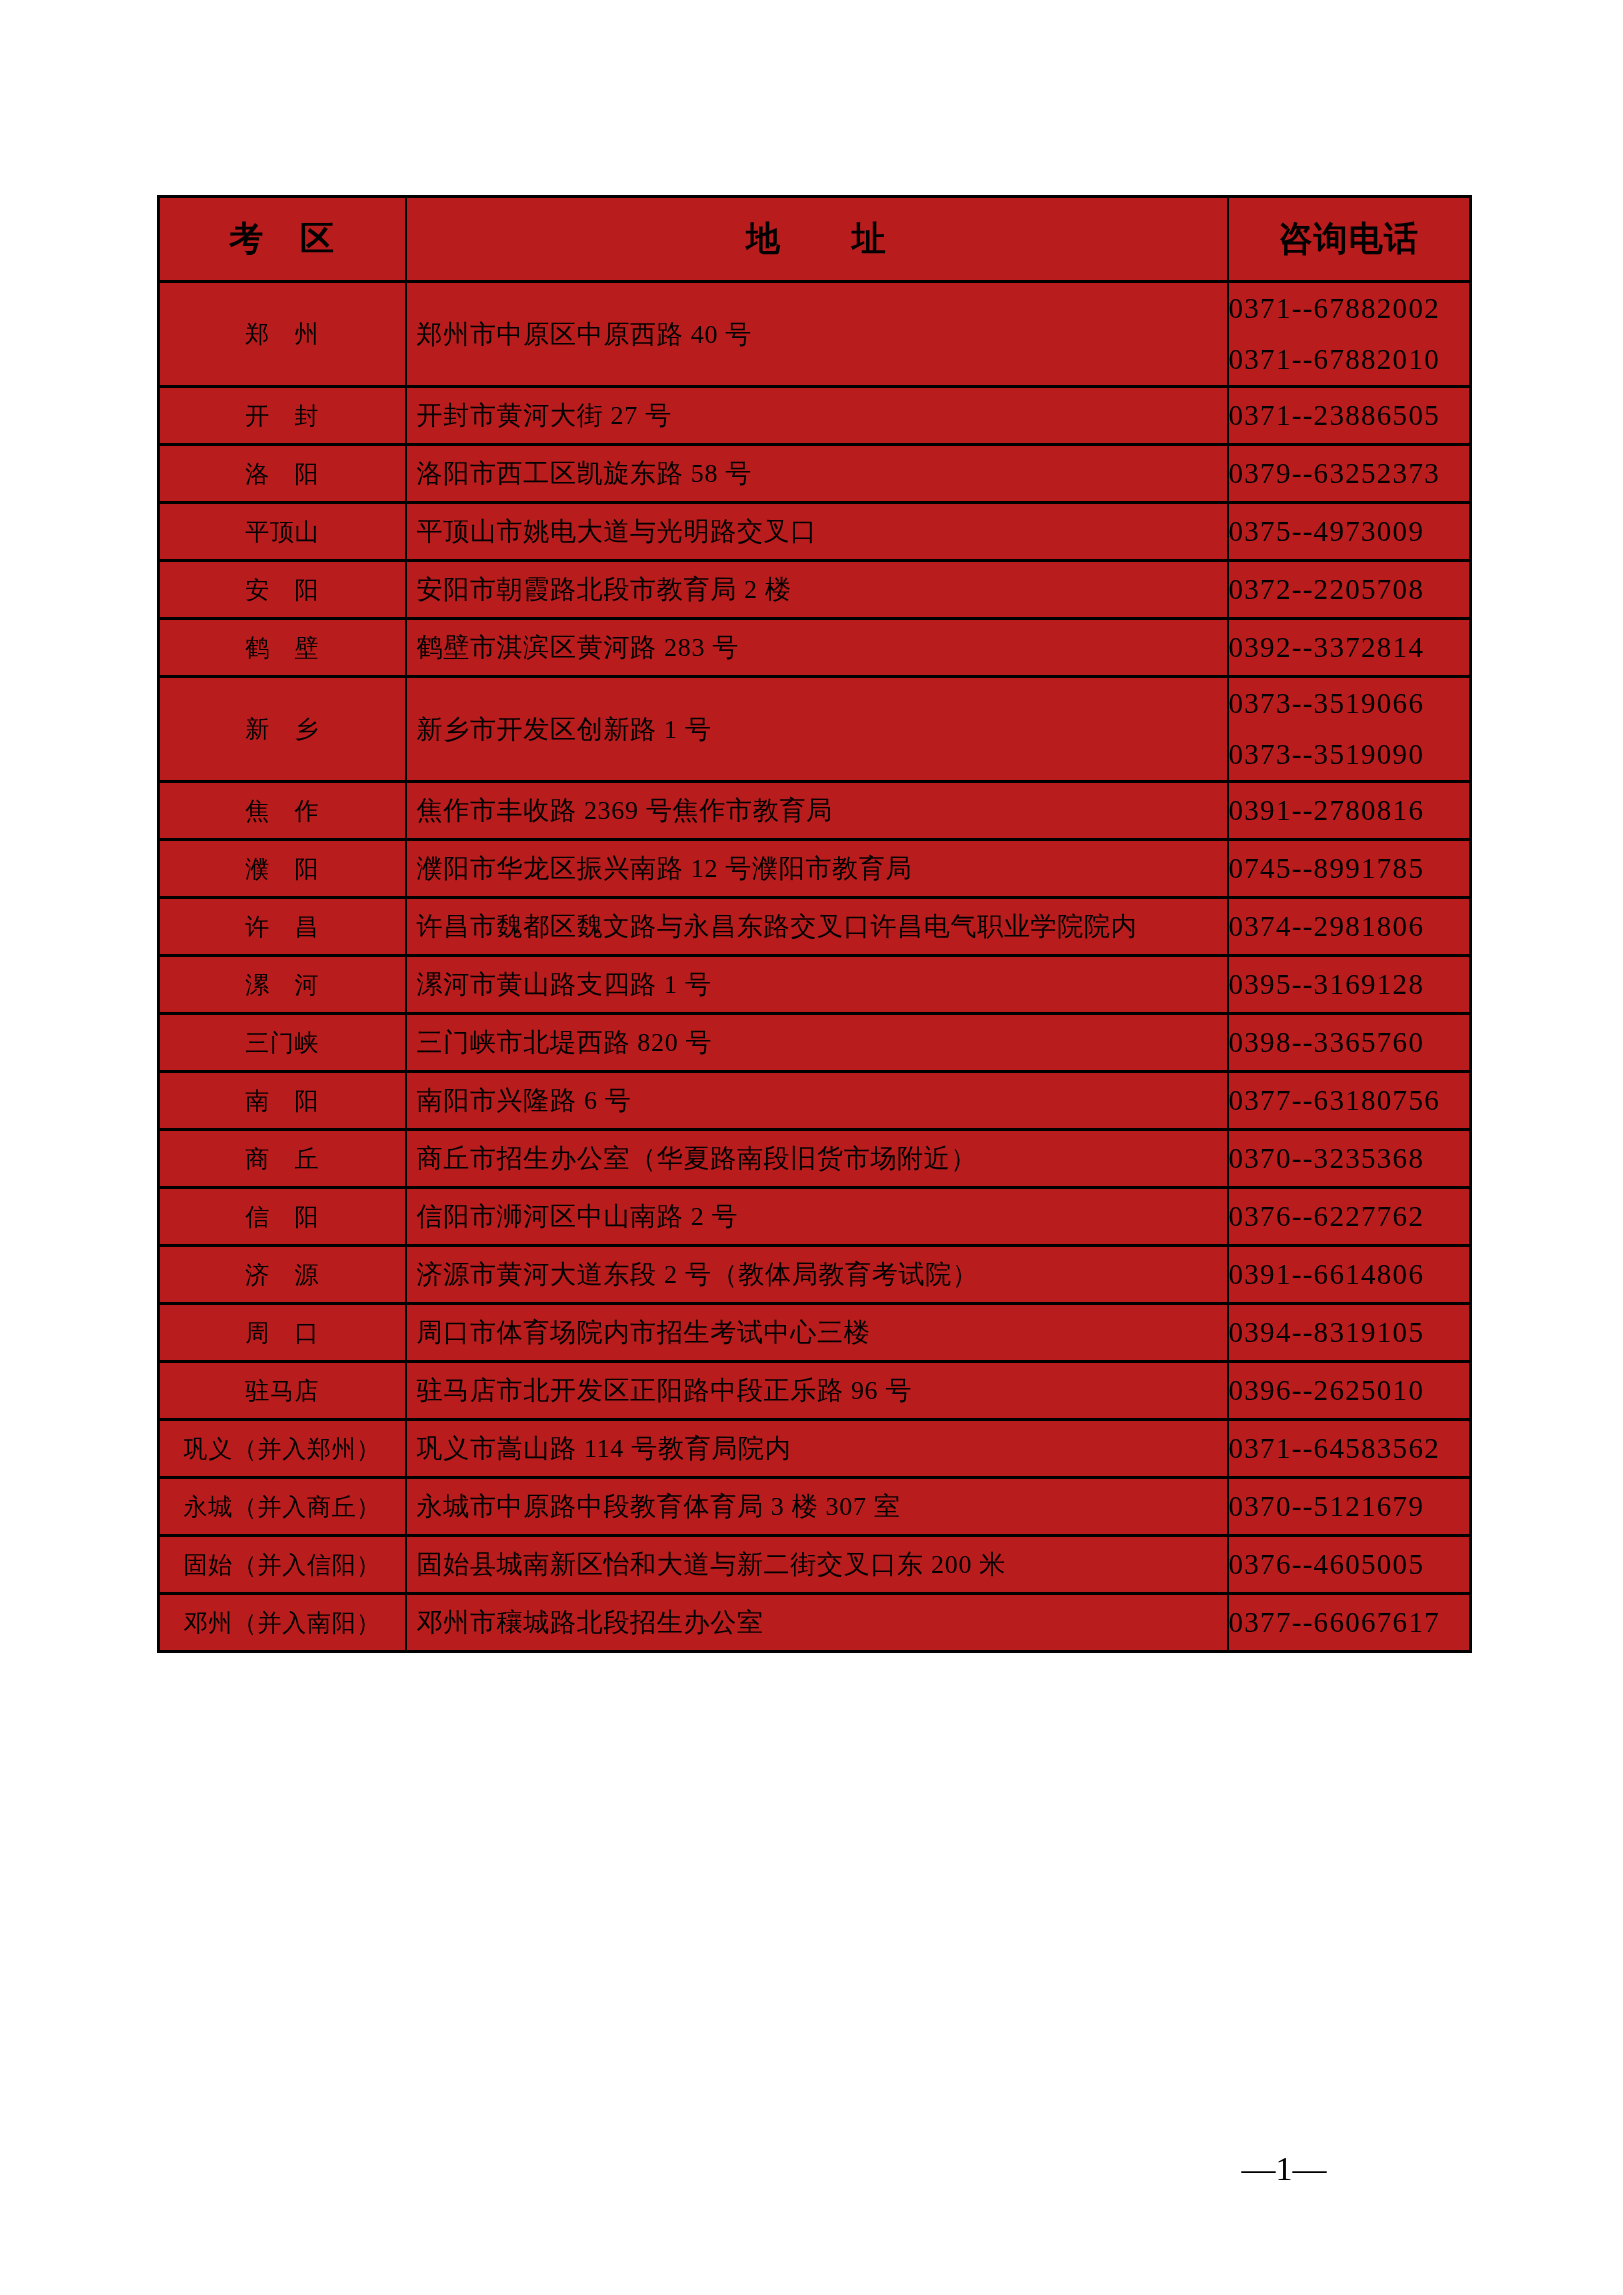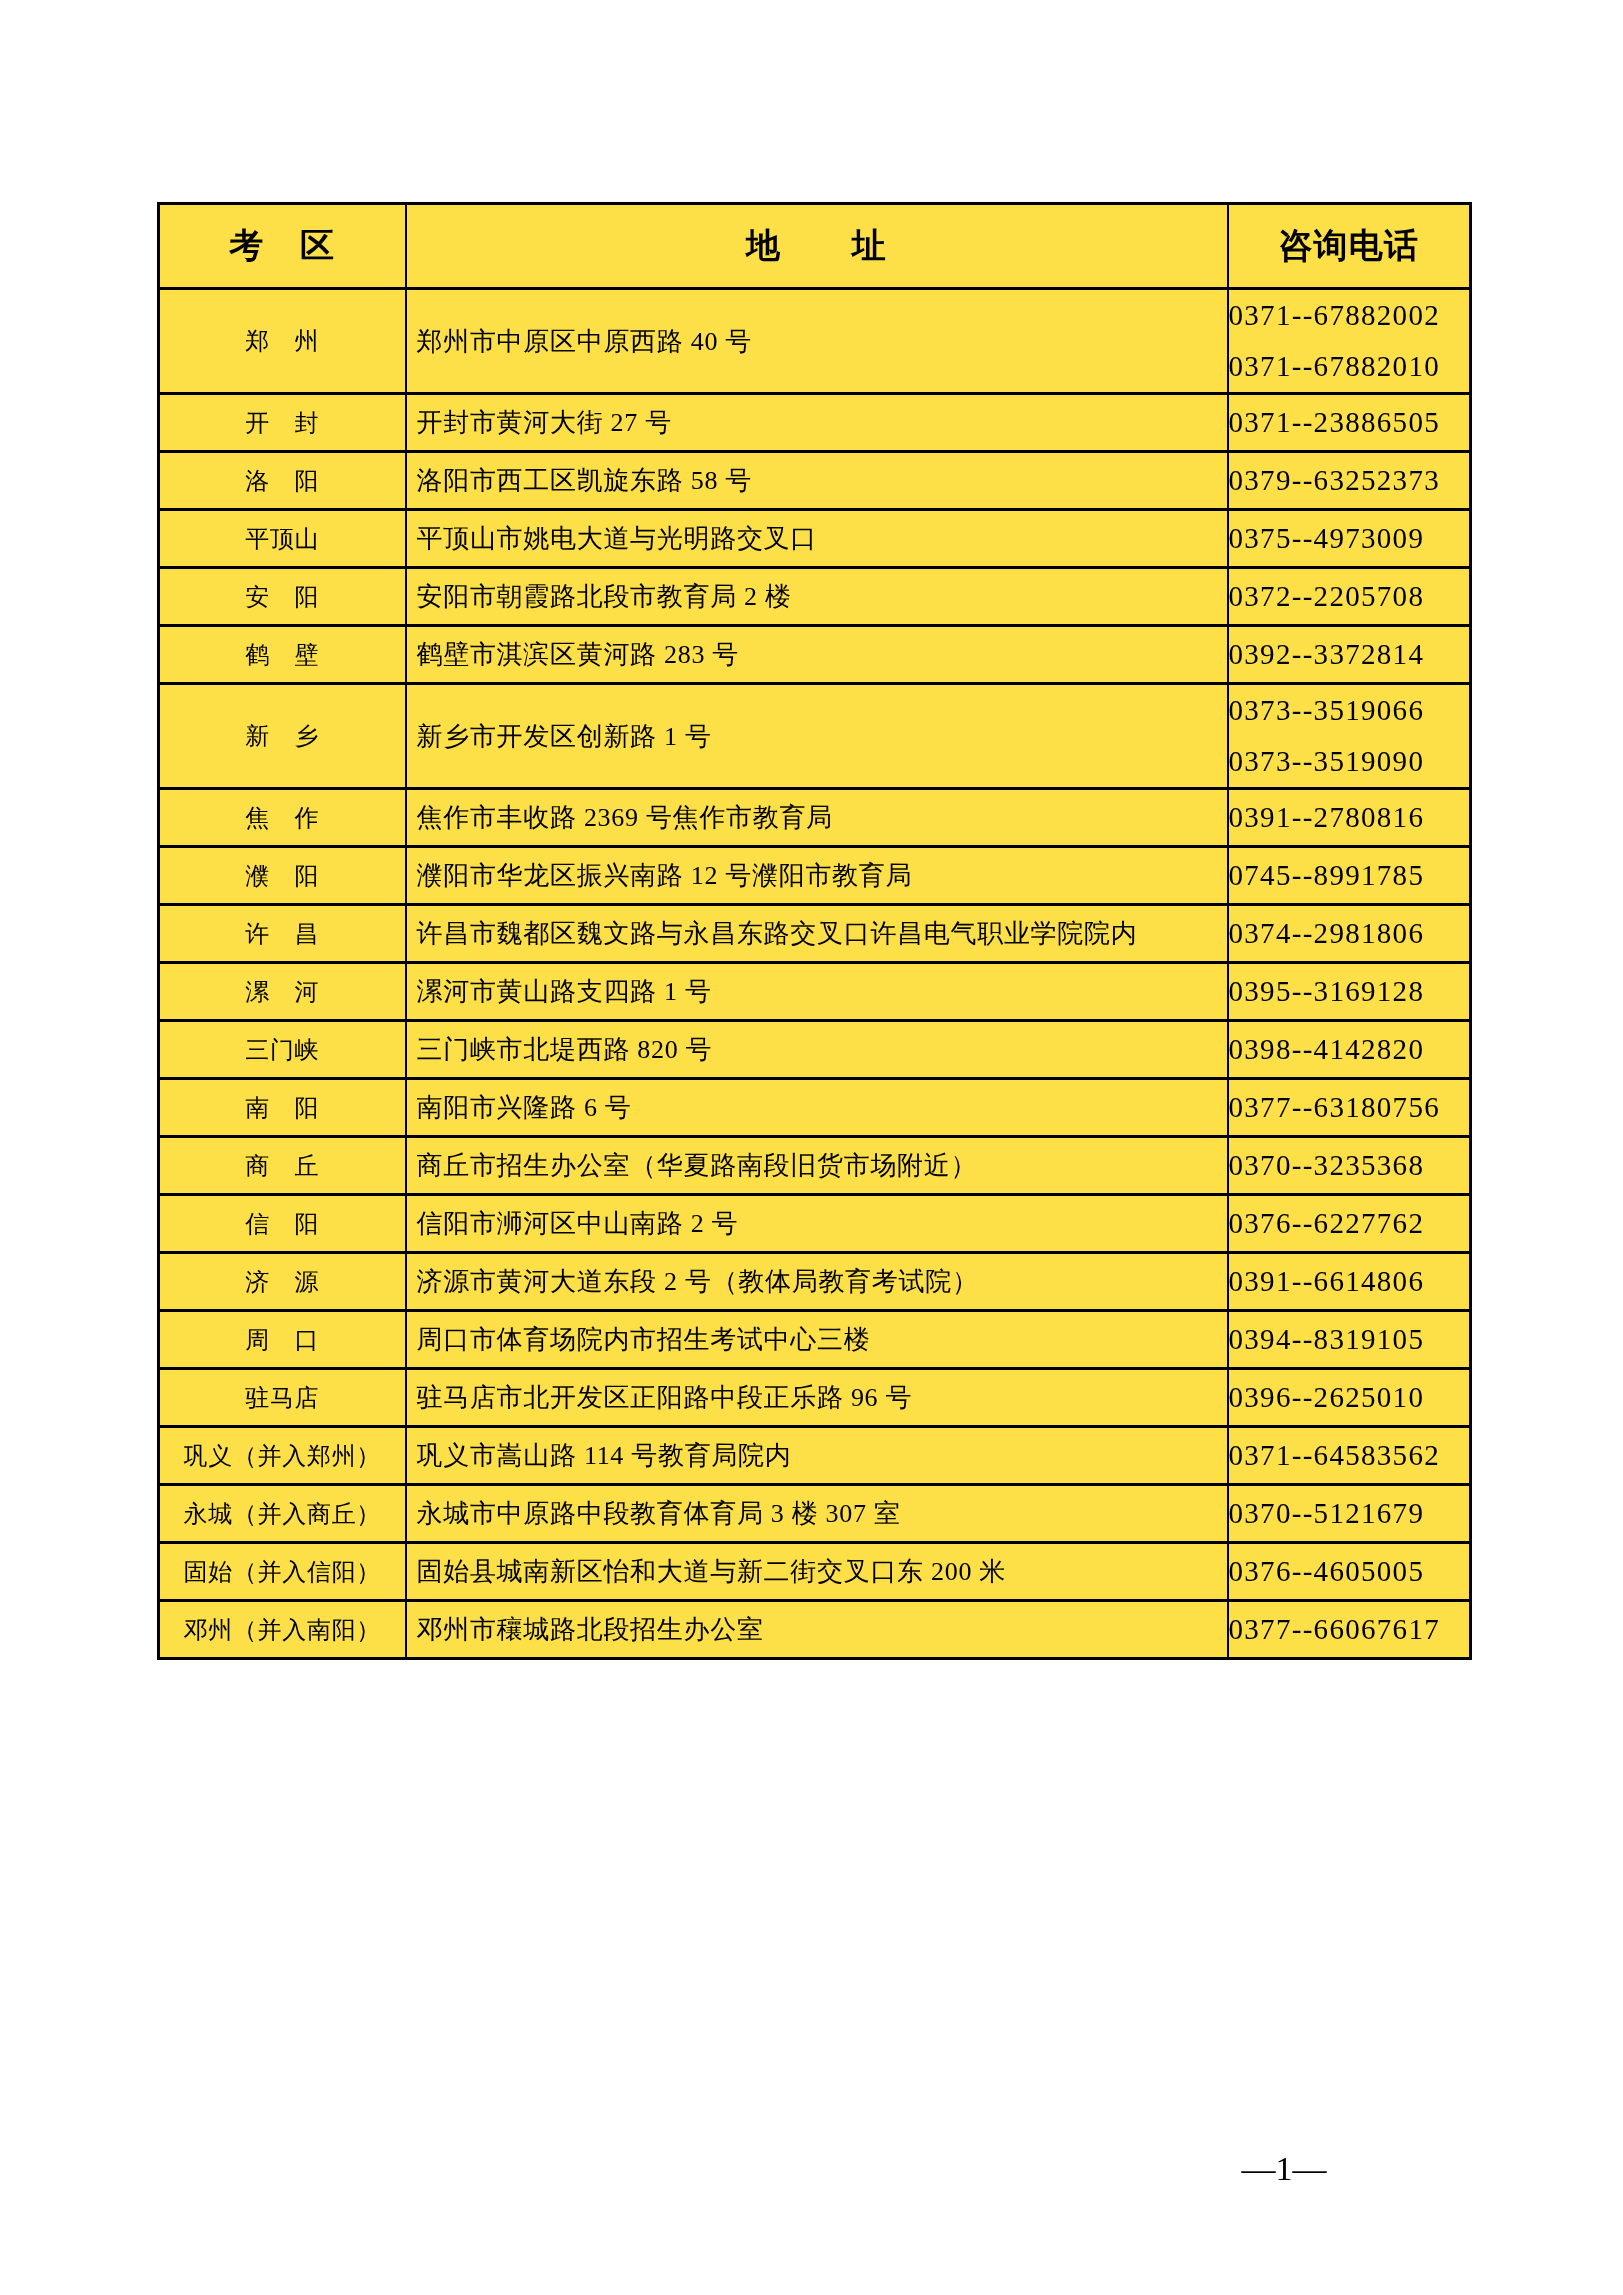--- a/index.html
+++ b/index.html
@@ -10,26 +10,26 @@
   body {
     position: relative;
     width: 1623px;
     height: 2295px;
     color: #000;
     font-family: "Liberation Serif", "DejaVu Serif", serif;
   }
   .contact-table {
     position: absolute;
     left: 157px;
-    top: 202px;
+    top: 195px;
     width: 1311px;
     border-collapse: collapse;
     table-layout: fixed;
     border: 3.3px solid #000;
-    background: #fde047;
+    background: #b91c1c;
   }
   .contact-table col.c-district { width: 247px; }
   .contact-table col.c-address  { width: 822px; }
   .contact-table col.c-phone    { width: 243px; }
 
   .contact-table th,
   .contact-table td {
     border-top: 3.3px solid #000;
     border-bottom: 3.3px solid #000;
     border-left: 2px solid #000;
@@ -178,21 +178,21 @@
     <td class="col-district">漯　河</td>
     <td class="col-address">漯河市黄山路支四路 1 号</td>
     <td class="col-phone">
           <div class="phone-line">0395--3169128</div>
         </td>
   </tr>
       <tr class="data-row">
     <td class="col-district">三门峡</td>
     <td class="col-address">三门峡市北堤西路 820 号</td>
     <td class="col-phone">
-          <div class="phone-line">0398--4142820</div>
+          <div class="phone-line">0398--3365760</div>
         </td>
   </tr>
       <tr class="data-row">
     <td class="col-district">南　阳</td>
     <td class="col-address">南阳市兴隆路 6 号</td>
     <td class="col-phone">
           <div class="phone-line">0377--63180756</div>
         </td>
   </tr>
       <tr class="data-row">

